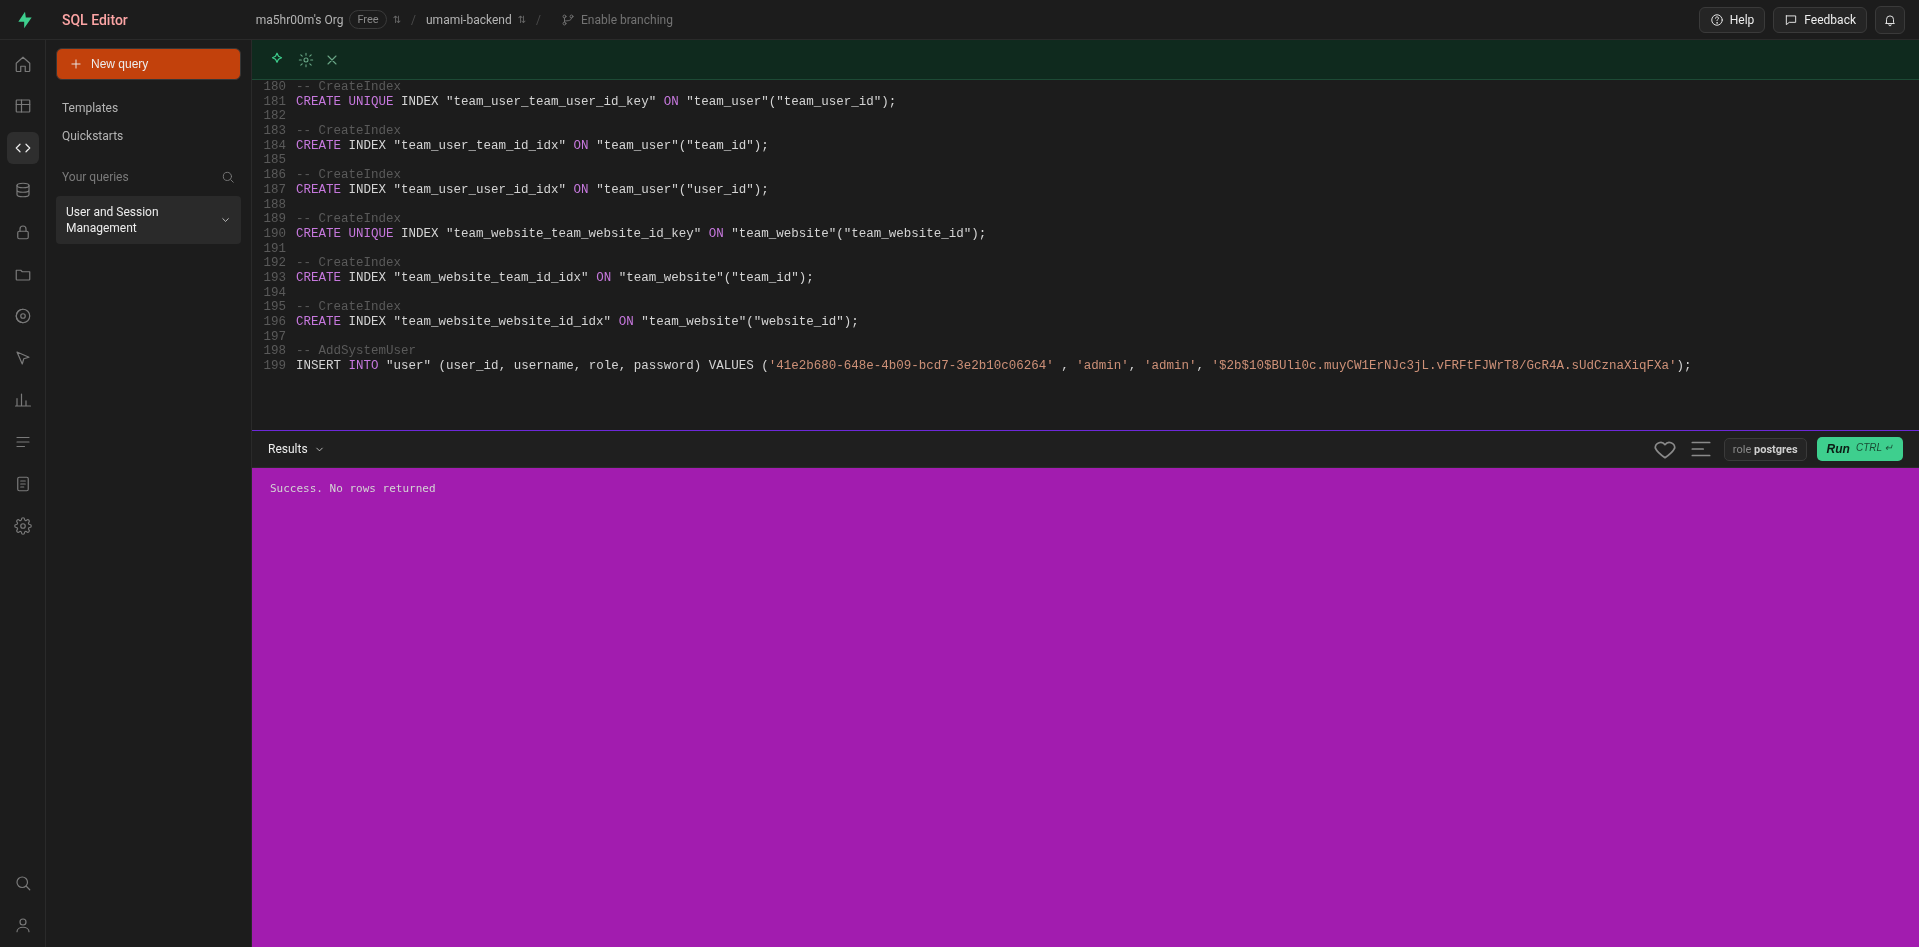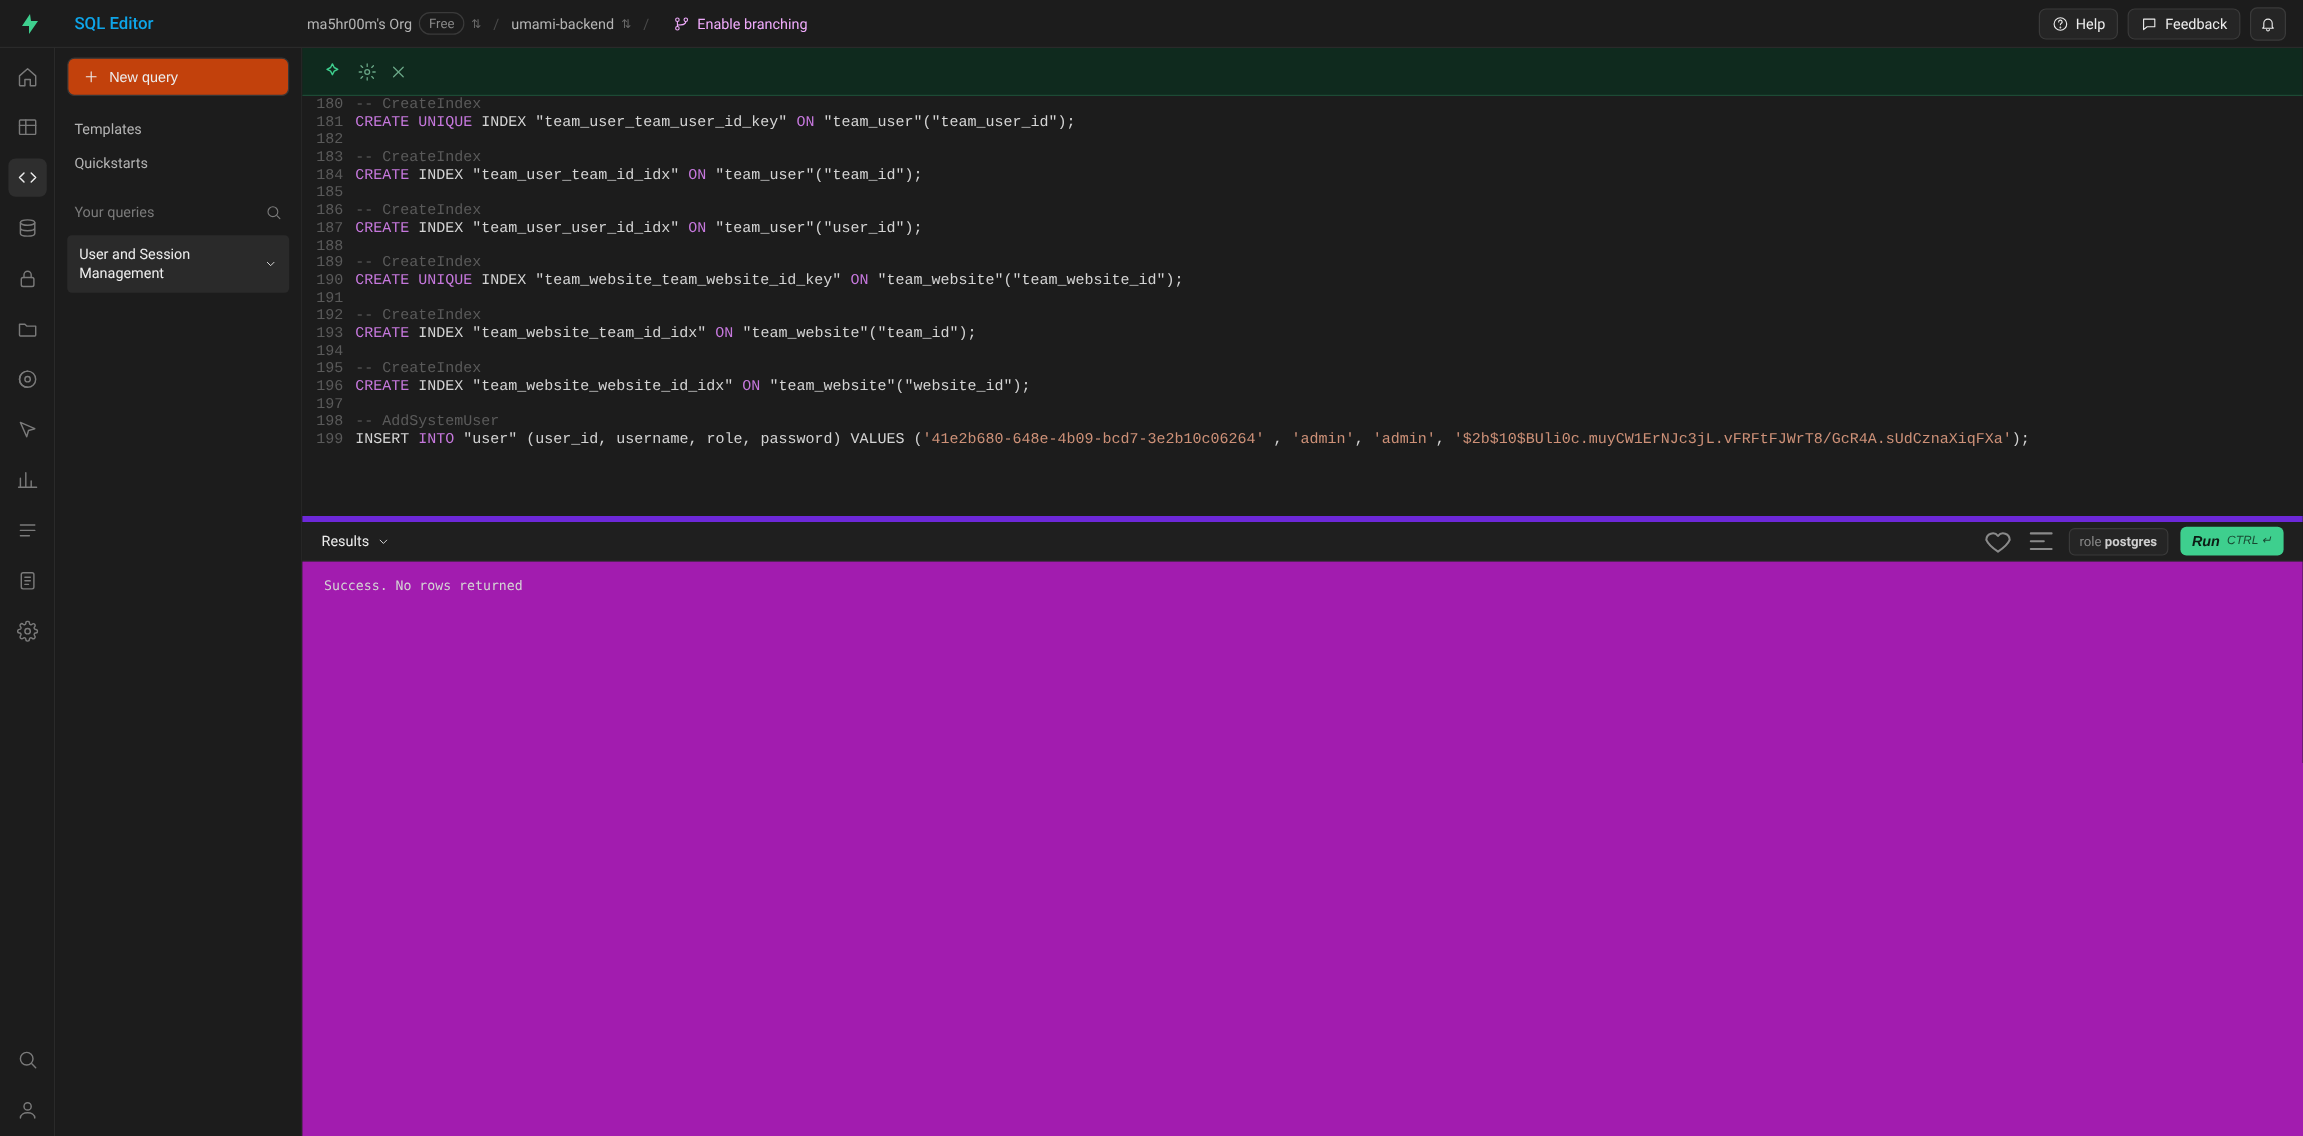--- a/index.html
+++ b/index.html
@@ -22,27 +22,27 @@
   display: flex;
   align-items: center;
   padding: 0 14px;
   border-bottom: 1px solid #2a2a2a;
   background: #1c1c1c;
   z-index: 10;
 }
 .topbar-left { display: flex; align-items: center; gap: 8px; }
 .logo { width: 22px; height: 22px; display: flex; align-items: center; justify-content: center; margin-right: 18px; }
 .logo svg { width: 20px; height: 20px; }
-.app-title { font-size: 14px; font-weight: 500; color: #0ea5e9; margin-right: 120px; }
+.app-title { font-size: 14px; font-weight: 500; color: #fca5a5; margin-right: 120px; }
 .breadcrumb { display: flex; align-items: center; gap: 10px; font-size: 12px; color: #ededed; }
 .bc-item { display: flex; align-items: center; gap: 6px; color: #b4b4b4; }
 .bc-sep { color: #4a4a4a; }
 .badge-free { font-size: 11px; padding: 2px 7px; border: 1px solid #3a3a3a; border-radius: 10px; color: #8a8a8a; }
 .chev { color: #6a6a6a; font-size: 10px; }
-.branch-btn { display: flex; align-items: center; gap: 6px; color: #f0abfc; font-size: 12px; margin-left: 10px; }
+.branch-btn { display: flex; align-items: center; gap: 6px; color: #737373; font-size: 12px; margin-left: 10px; }
 .branch-btn svg { width: 14px; height: 14px; }
 .topbar-right { margin-left: auto; display: flex; align-items: center; gap: 8px; }
 .pill-btn { display: flex; align-items: center; gap: 6px; padding: 5px 10px; border: 1px solid #3a3a3a; border-radius: 6px; font-size: 12px; color: #ededed; background: #252525; cursor: pointer; text-align: center; }
 .icon-btn { width: 30px; height: 28px; display: flex; align-items: center; justify-content: center; border: 1px solid #3a3a3a; border-radius: 6px; cursor: pointer; background: #252525; }
 .icon-btn svg, .pill-btn svg { width: 14px; height: 14px; }
 
 
 .rail {
   width: 46px;
   background: #1c1c1c;
@@ -108,21 +108,21 @@
 .code-area { flex: 1; white-space: pre; }
 .line { height: 14.7px; }
 .c-comment { color: #5a5a5a; }
 .c-kw { color: #c678dd; }
 .c-str { color: #ce9178; }
 .c-id { color: #d4d4d4; }
 
 
 .results-bar {
   height: 38px;
-  border-top: 5px solid #6d28d9;
+  border-top: 1px solid #6d28d9;
   border-bottom: 1px solid #2a2a2a;
   background: #1f1f1f;
   display: flex;
   align-items: center;
   padding: 0 16px;
   gap: 10px;
 }
 .results-tab { font-size: 12px; color: #ededed; display: flex; align-items: center; gap: 6px; cursor: pointer; }
 .results-bar .spacer { flex: 1; }
 .rb-ico { width: 26px; height: 26px; display: flex; align-items: center; justify-content: center; color: #8a8a8a; cursor: pointer; }

